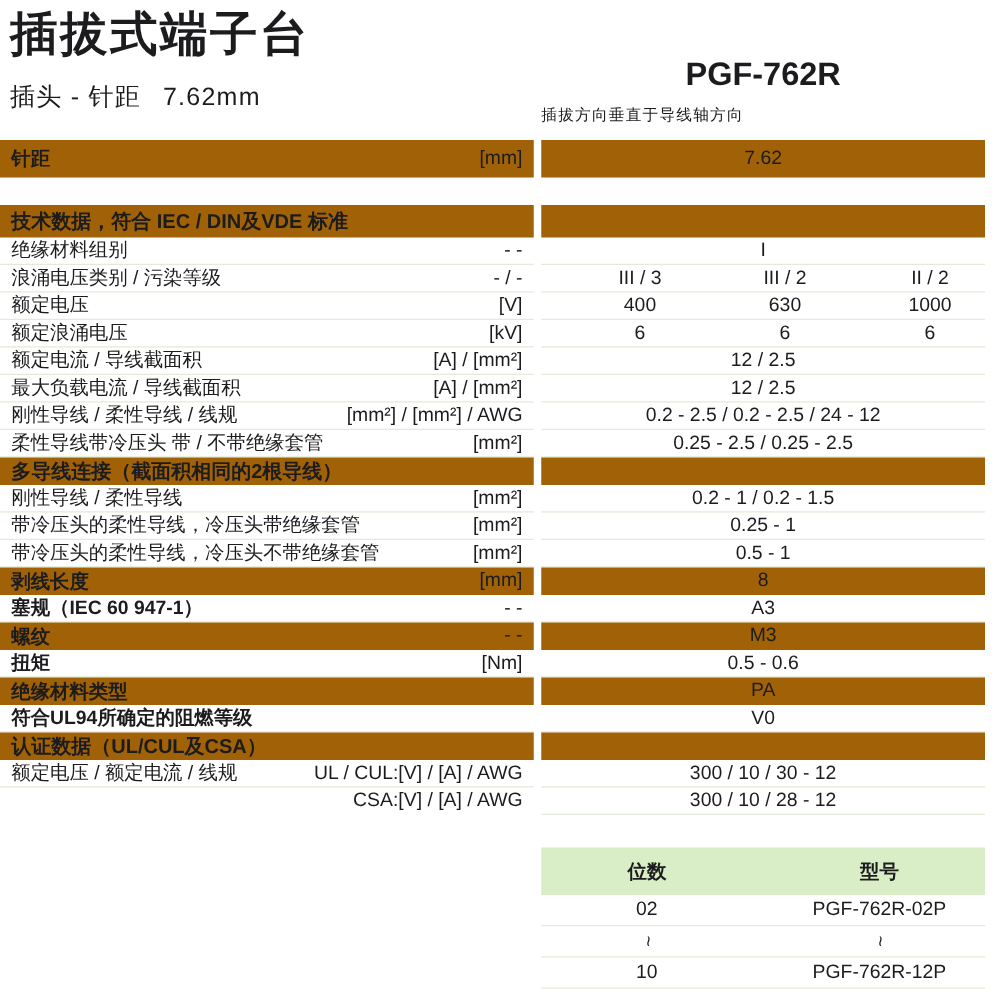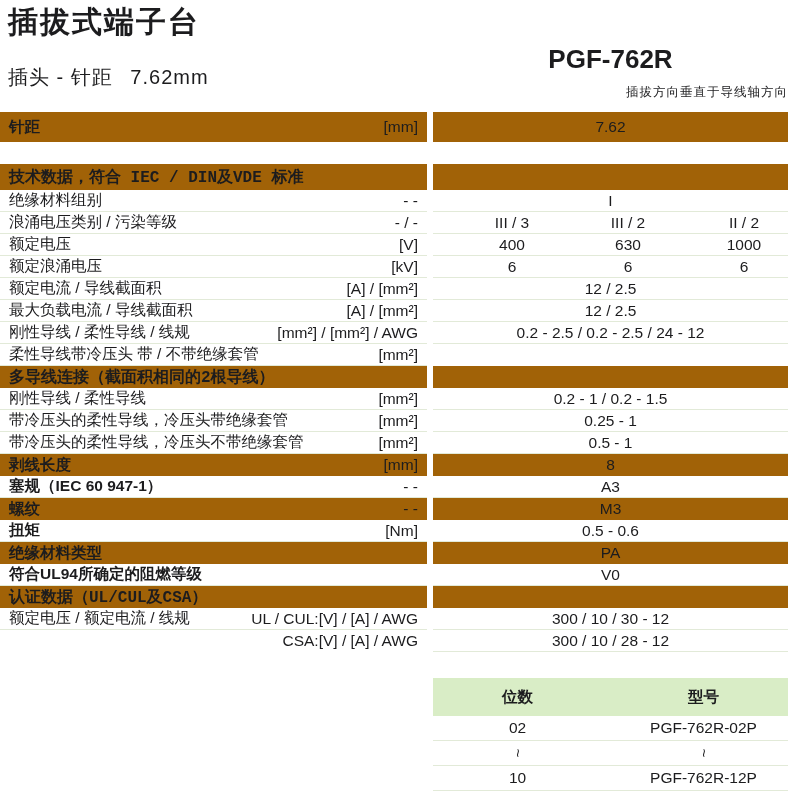--- a/index.html
+++ b/index.html
@@ -2,41 +2,41 @@
 <html><head>
 <meta charset="utf-8">
 <style>
   html,body{margin:0;padding:0;}
   body{
     width:800px;height:800px;background:#ffffff;color:#1c1c1e;
     font-family:"Liberation Sans","DejaVu Sans",sans-serif;
     position:relative;overflow:hidden;
   }
   
-  .page-title{position:absolute;left:8px;top:2px;font-size:30px;font-weight:bold;letter-spacing:2px;white-space:nowrap;}
+  .page-title{position:absolute;left:8px;top:2px;font-size:38px;font-weight:bold;letter-spacing:2px;white-space:nowrap;}
   .page-subtitle{position:absolute;left:8px;top:64px;font-size:20px;letter-spacing:1px;white-space:nowrap;}
   .model{position:absolute;left:433px;top:44px;width:355px;text-align:center;font-size:26px;font-weight:bold;}
-  .model-note{position:absolute;left:433px;top:84px;width:355px;text-align:right;font-size:12.5px;letter-spacing:1px;}
+  .model-note{position:absolute;left:433px;top:84px;width:355px;text-align:left;font-size:12.5px;letter-spacing:1px;}
   
   #spec{position:absolute;left:0;top:112px;width:788px;}
   .row{display:flex;height:22px;font-size:15.5px;}
   .row.pitch{height:30px;}
   .row.spacer{height:22px;}
   .row.section-lg{height:26px;}
   .left{width:427px;margin-right:6px;display:flex;align-items:center;justify-content:space-between;
         padding:0 9px;box-sizing:border-box;}
   .right{flex:1;display:flex;align-items:center;justify-content:center;text-align:center;}
   .green-bg{background:#a16207;}
   .lined{border-bottom:1px solid #e2ead8;}
   .b{font-weight:bold;}
   .lbl{white-space:nowrap;}
   .unit{white-space:nowrap;}
   .triple{width:100%;display:flex;padding-left:35px;box-sizing:border-box;gap:28px;}
   .triple span{flex:1;text-align:center;}
-  .sec-lbl{font-weight:bold;font-size:16px;font-family:Liberation Mono, monospace;}
+  .sec-lbl{font-weight:bold;font-size:16px;}
   
   #order{position:absolute;left:433px;top:678px;width:355px;font-size:15.5px;}
   #order .hdr{height:38px;background:#d9edc6;display:flex;align-items:center;font-weight:bold;}
   #order .r{height:24px;display:flex;align-items:center;border-bottom:1px solid #e2ead8;}
   #order .c1{width:30%;text-align:center;padding-left:38px;}
   #order .c2{width:70%;text-align:center;padding-left:55px;box-sizing:border-box;}
   .rot{display:inline-block;transform:rotate(90deg);}
 </style>
 </head>
 <body>
@@ -136,20 +136,23 @@
       </div>
       <div class="right lined">
         <span class="">0.2 - 2.5 / 0.2 - 2.5 / 24 - 12</span>
       </div>
     </div>
     <div class="row plain">
       <div class="left lined">
         <span class="lbl">柔性导线带冷压头 带 / 不带绝缘套管</span>
         <span class="unit">[mm²]</span>
       </div>
+      <div class="right lined">
+        <span class="">0.25 - 2.5 / 0.25 - 2.5</span>
+      </div>
     </div>
     <div class="row section">
       <div class="left green-bg">
         <span class="lbl sec-lbl">多导线连接（截面积相同的2根导线）</span>
       </div>
       <div class="right green-bg"></div>
     </div>
     <div class="row plain">
       <div class="left lined">
         <span class="lbl">刚性导线 / 柔性导线</span>

